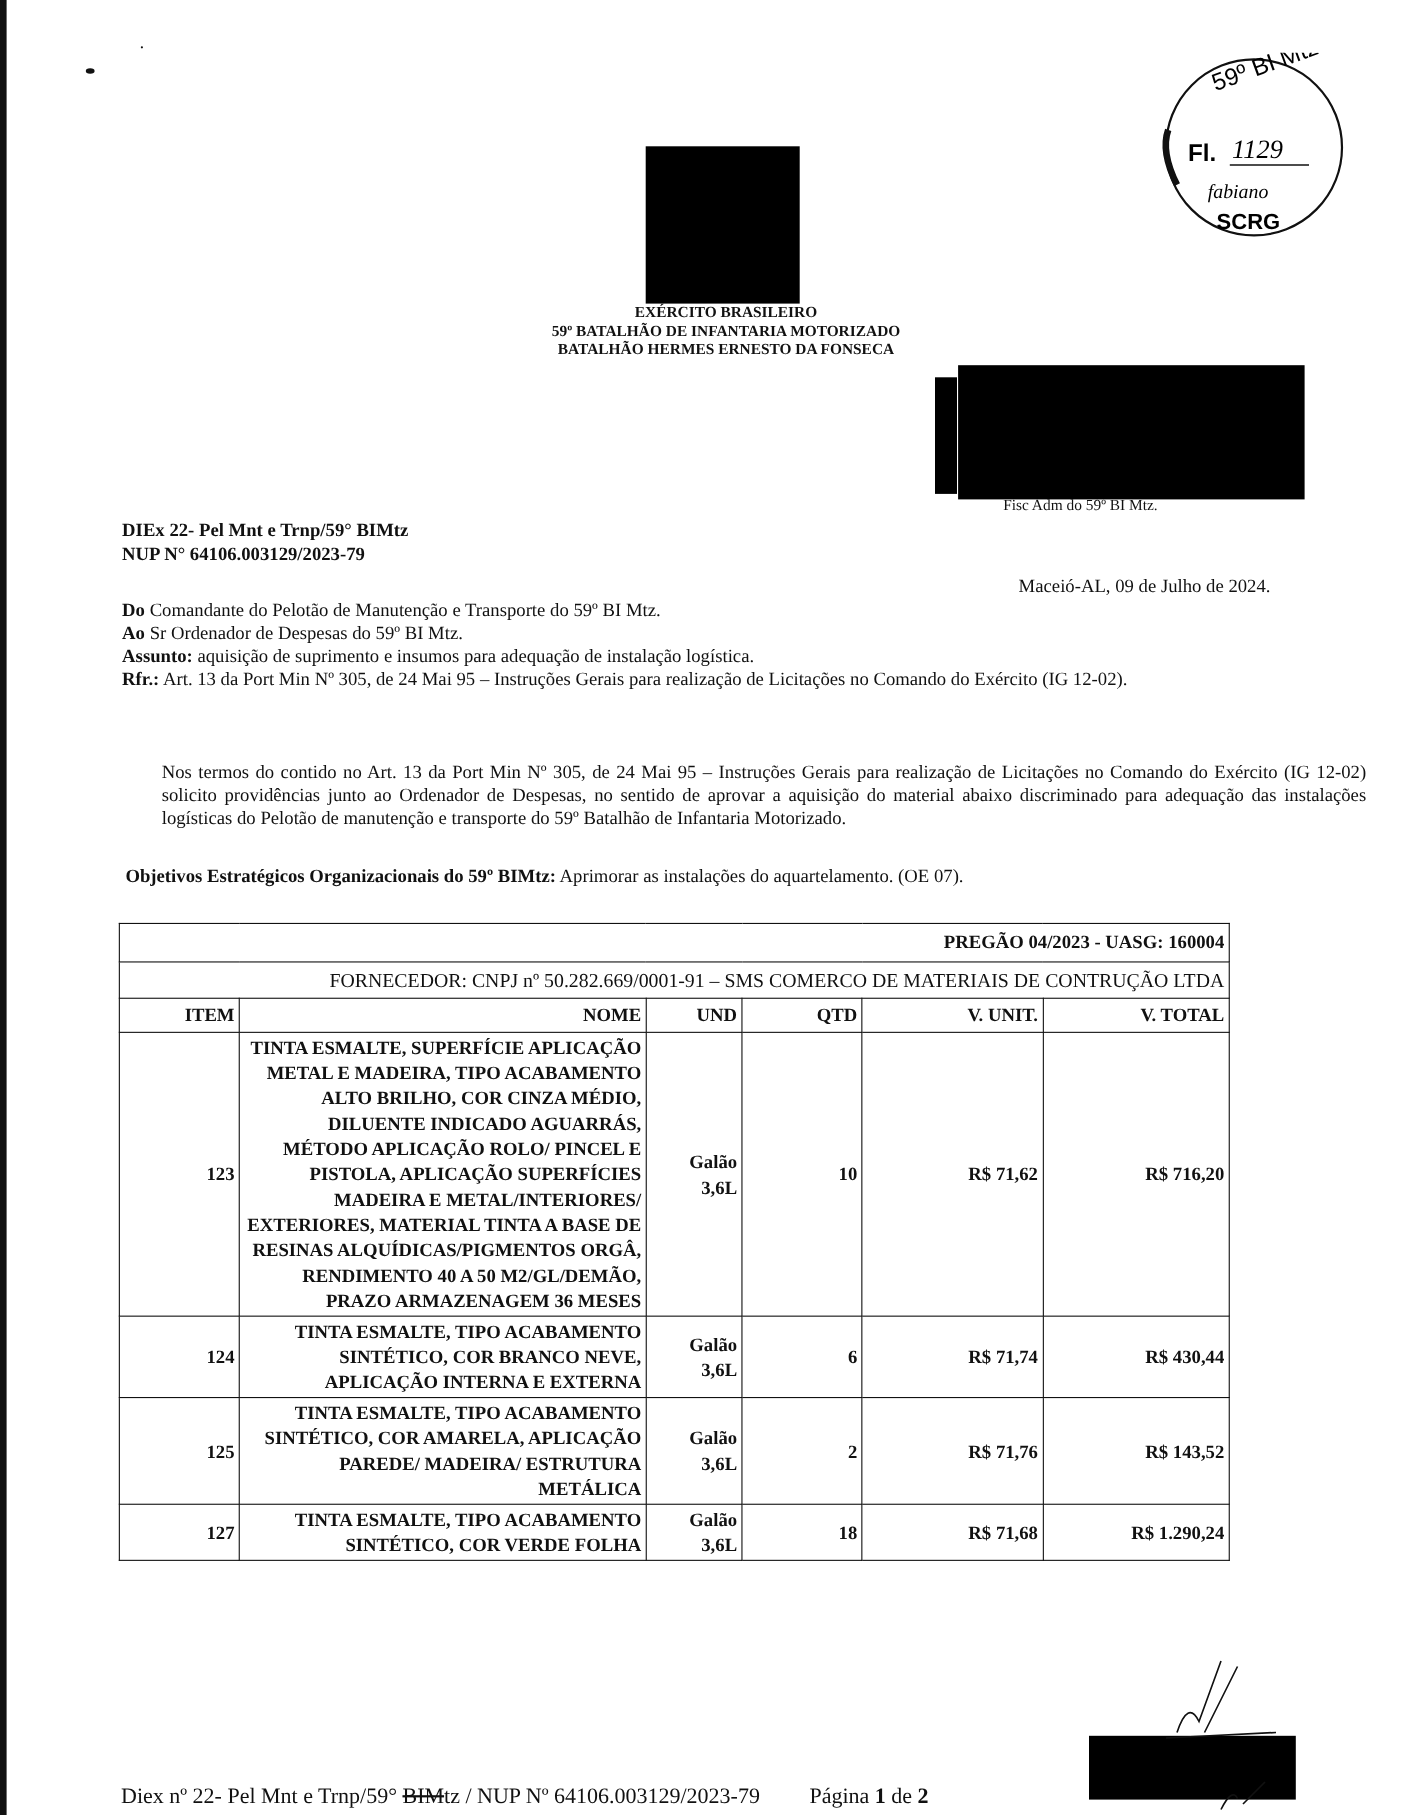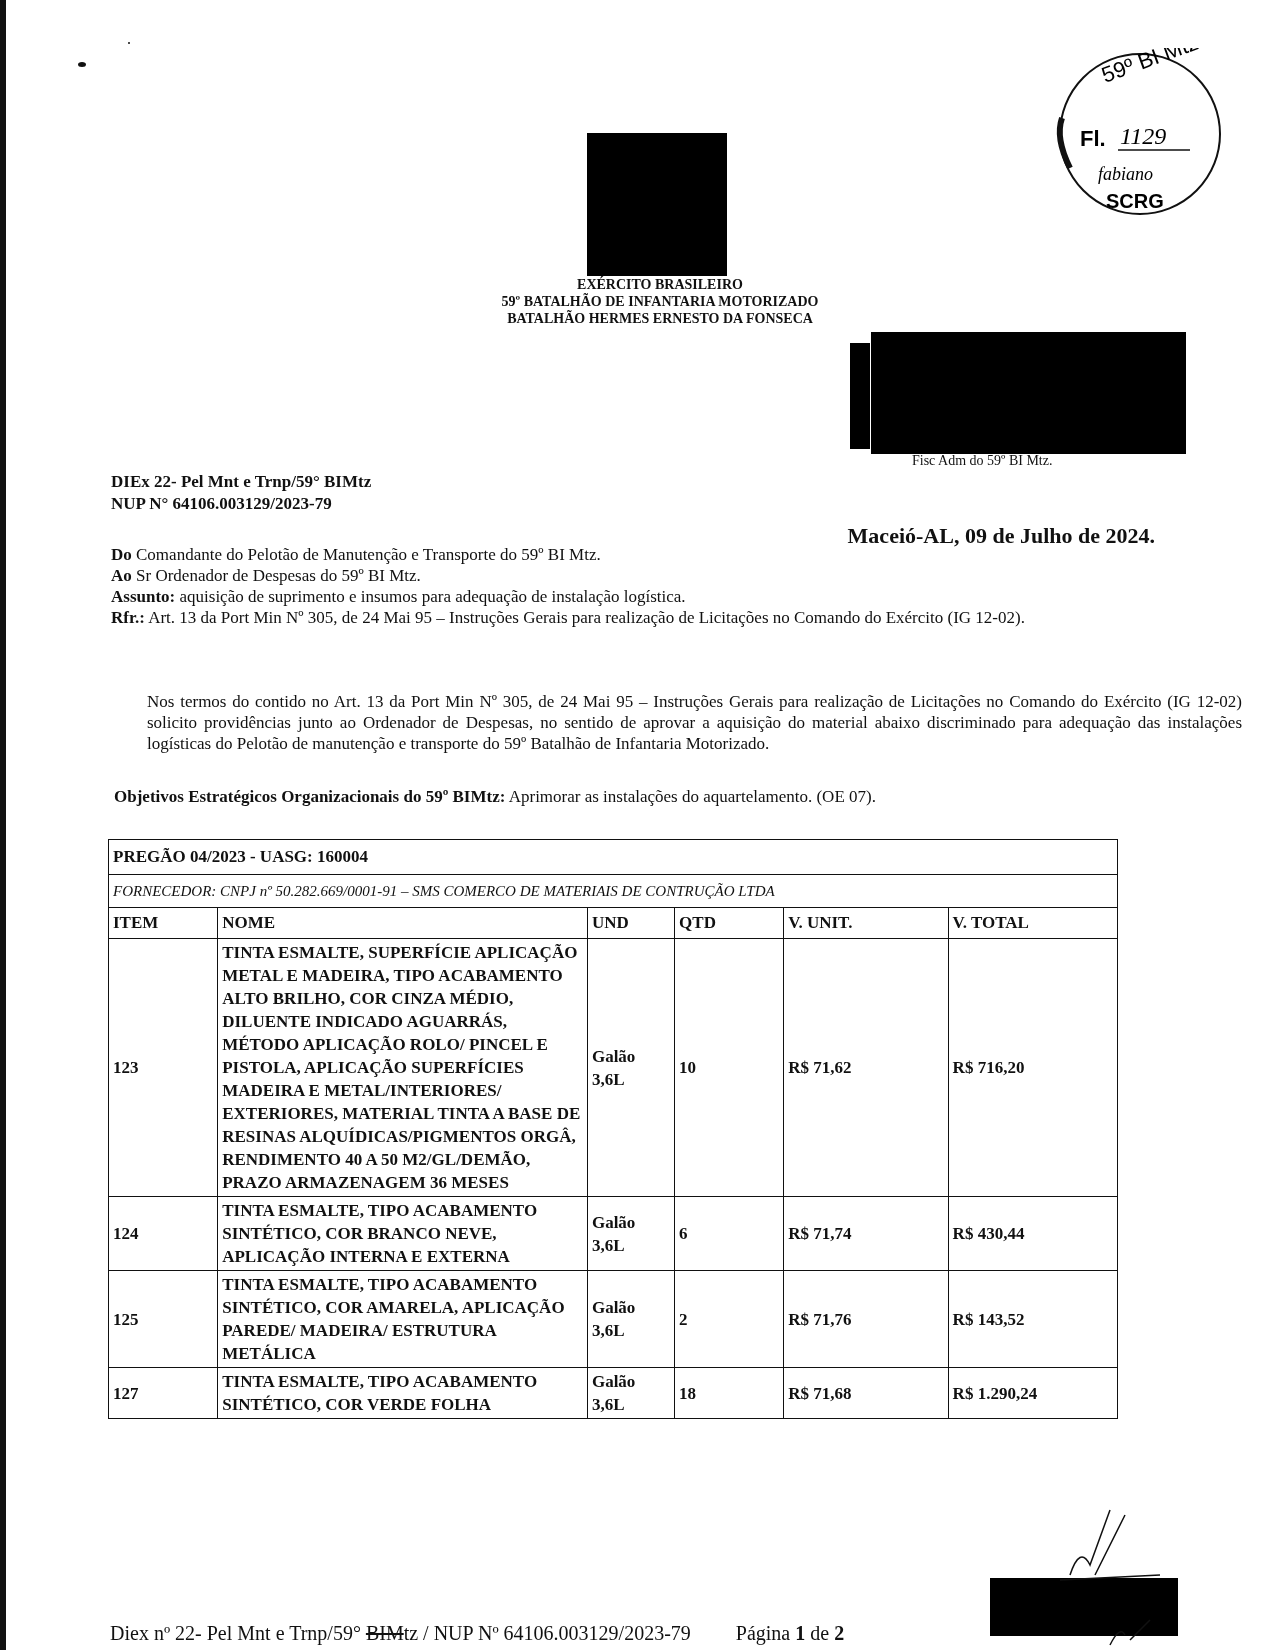--- a/index.html
+++ b/index.html
@@ -15,37 +15,37 @@
   
   .stamp { left: 1040px; top: 48px; width: 186px; height: 172px; }
   .stamp svg { width: 100%; height: 100%; }
 
   
   .header { left: 400px; top: 276px; width: 520px; text-align: center; font-weight: bold; font-size: 14px; line-height: 17px; }
 
   .fisc { left: 912px; top: 453px; font-size: 14px; }
 
   .ref-block { left: 111px; top: 471px; font-weight: bold; font-size: 17px; line-height: 22px; }
-  .date { right: 120px; top: 523px; font-weight: bold; font-size: 22px; }
+  .date { right: 120px; top: 523px; font-weight: normal; font-size: 17px; }
 
   .addr { left: 111px; top: 544px; width: 1095px; font-size: 17px; line-height: 21px; }
   .addr b { font-weight: bold; }
 
   .body-text { left: 111px; top: 691px; width: 1095px; font-size: 17px; line-height: 21px; text-align: justify; margin-left: 36px; }
   .objetivos { left: 114px; top: 787px; font-size: 17px; }
   .objetivos b { font-weight: bold; }
 
   
   table.items {
     position: absolute; left: 108px; top: 839px; width: 1010px;
     border-collapse: collapse; font-size: 17px;
   }
-  table.items td, table.items th { border: 1.5px solid #111; text-align: left; vertical-align: middle; padding: 2px 4px; }
+  table.items td, table.items th { border: 1.5px solid #111; text-align: right; vertical-align: middle; padding: 2px 4px; }
   .t-title { font-weight: bold; height: 30px; }
-  .t-supplier { font-weight: normal; font-size: 15px; line-height: 28px; padding: 4px 10px; font-style: italic; }
+  .t-supplier { font-weight: normal; font-size: 18px; line-height: 28px; padding: 4px 10px; }
   .t-head th { font-weight: bold; font-size: 17px; height: 26px; }
   .t-row td { font-weight: bold; line-height: 23px; }
   .nome { padding: 4px 8px; }
   .col-item { width: 100px; }
   .col-nome { width: 360px; }
   .col-und { width: 78px; }
   .col-qtd { width: 100px; }
   .col-unit { width: 155px; }
   .col-total { width: 160px; }
 

